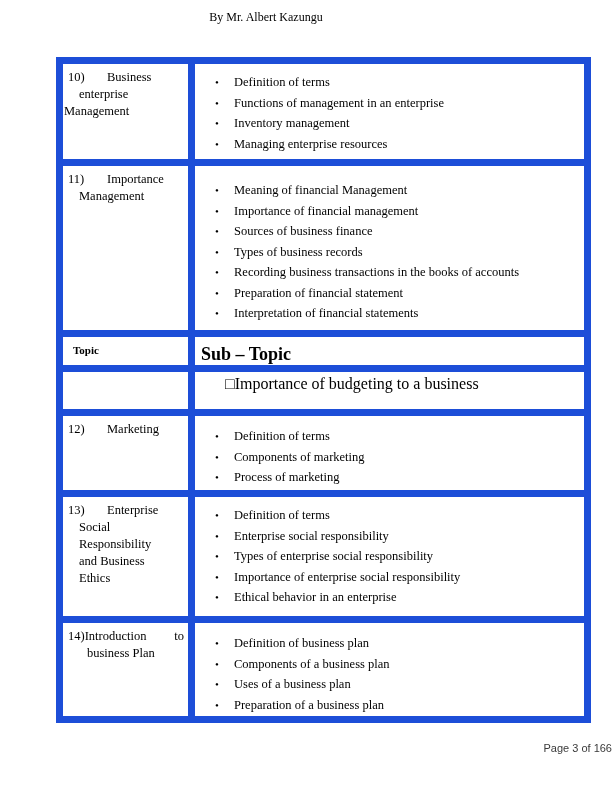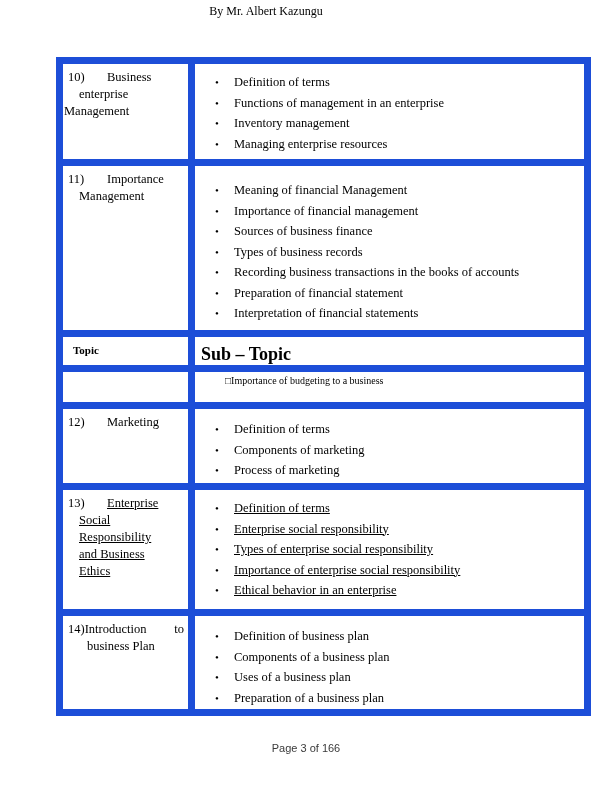--- a/index.html
+++ b/index.html
@@ -7,33 +7,33 @@
     position: relative;
     width: 612px;
     height: 792px;
     background: #ffffff;
     font-family: "Liberation Serif", "DejaVu Serif", serif;
     color: #000000;
     overflow: hidden;
   }
   .doc-header {
     position: absolute;
-    top: 4px;
+    top: 10px;
     left: 0;
     width: 532px;
     text-align: center;
     font-size: 12px;
     color: #000000;
   }
   .doc-footer {
     position: absolute;
     top: 742px;
     left: 0;
     width: 612px;
-    text-align: center;
+    text-align: right;
     font-family: "Liberation Sans", "DejaVu Sans", sans-serif;
     font-size: 11px;
     color: #3a3a3a;
   }
   table.doc-table {
     position: absolute;
     left: 56px;
     top: 57px;
     width: 528px;
     border-collapse: collapse;
@@ -45,21 +45,21 @@
     border: 7px solid #1d4ed8;
     vertical-align: top;
     padding: 0;
     overflow: hidden;
   }
   tr.r0 { height: 102px; }
   tr.r1 { height: 171px; }
   tr.r2 { height: 29px; }
   tr.r3 { height: 22px; }
   tr.r4 { height: 81px; }
-  tr.r5 { height: 126px; text-decoration: underline; }
+  tr.r5 { height: 126px; }
   tr.r6 { height: 100px; }
 
   td.topic {
     padding: 5px 4px 0 5px;
     font-size: 12.5px;
     line-height: 17px;
   }
   .tline { white-space: nowrap; }
   .num { display: inline-block; width: 39px; }
   .ind { margin-left: 11px; }
@@ -89,21 +89,21 @@
     font-weight: bold;
     font-size: 11px;
     padding: 7px 0 0 10px;
   }
   td.hdr-sub {
     font-weight: bold;
     font-size: 18px;
     padding: 7px 0 0 6px;
   }
   td.note {
-    font-size: 10px;
+    font-size: 16px;
     padding: 3px 0 16px 30px;
   }
   .cbx { display: inline-block; }
 </style>
 </head>
 <body>
 
 <div class="page">
 
   <div class="doc-header">By Mr. Albert Kazungu</div>

